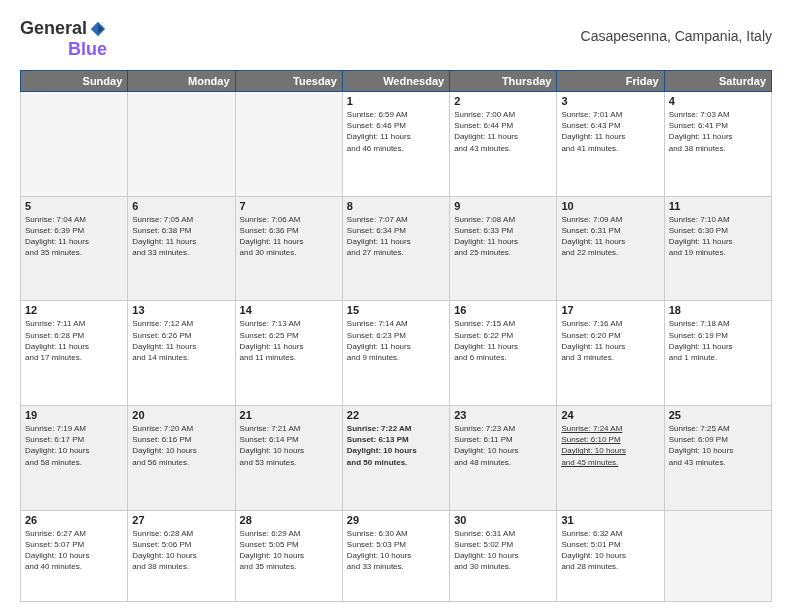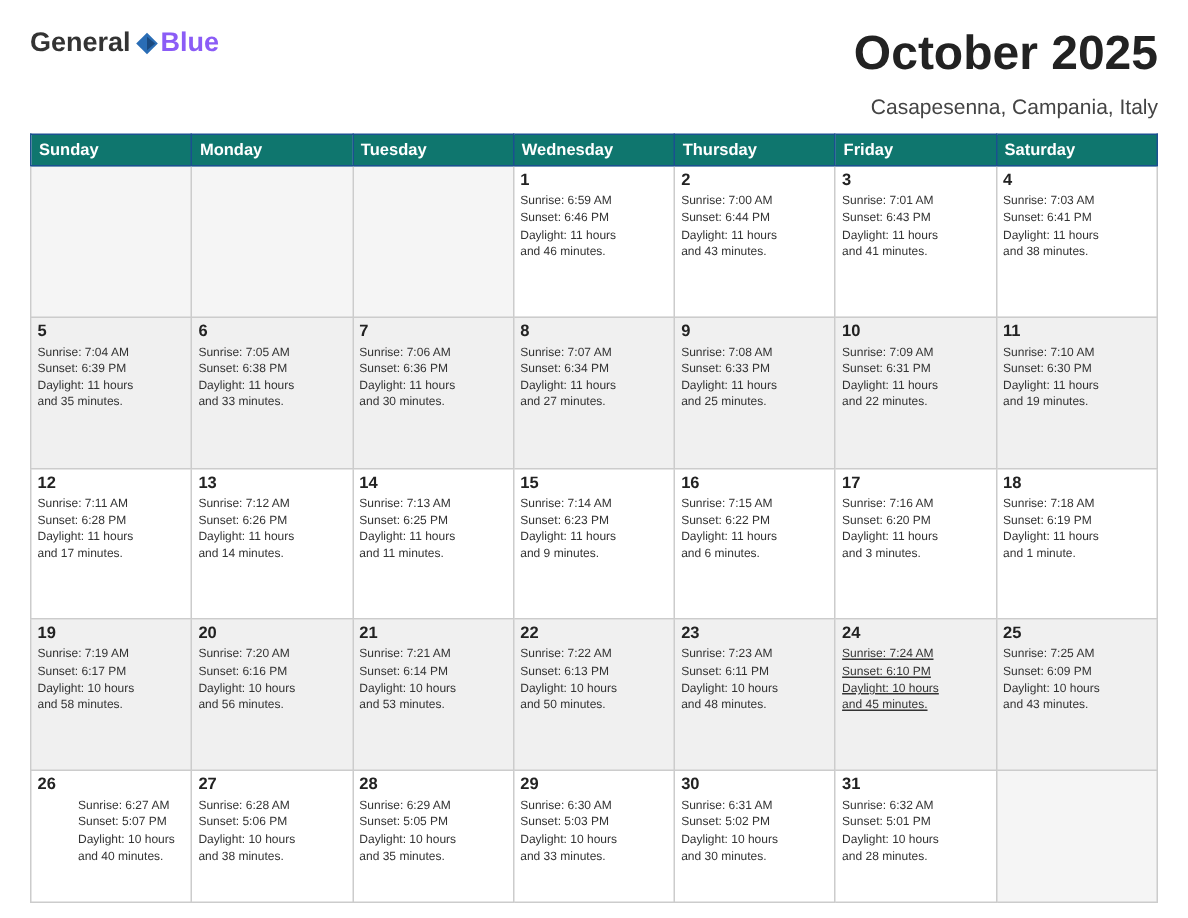--- a/index.html
+++ b/index.html
@@ -18,22 +18,22 @@
       flex-direction: column;
     }
     .header {
       display: flex;
       justify-content: space-between;
       align-items: flex-start;
       margin-bottom: 10px;
     }
     .logo {
       display: flex;
-      flex-direction: row;
-      align-items: flex-start;
+      flex-direction: column;
+      align-items: flex-end;
     }
     .logo-text {
       display: flex;
       align-items: center;
     }
     .logo-general {
       font-size: 18px;
       font-weight: bold;
       color: #333;
     }
@@ -63,25 +63,25 @@
       margin-top: 10px;
     }
     .calendar {
       flex: 1;
       border: 1px solid #ccc;
       border-collapse: collapse;
       width: 100%;
       table-layout: fixed;
     }
     .calendar th {
-      background-color: #0f766e;
+      background-color: #737373;
       color: #fff;
       font-size: 11px;
       font-weight: bold;
-      text-align: left;
+      text-align: right;
       padding: 4px 5px;
       border: 1px solid #1a5090;
     }
     .calendar td {
       border: 1px solid #ccc;
       vertical-align: top;
       padding: 3px 4px;
       font-size: 8.5px;
       color: #333;
       background: #fff;
@@ -118,21 +118,20 @@
       <div class="logo-text">
         <span class="logo-general">General</span>
         <svg class="logo-icon" viewBox="0 0 20 20">
           <polygon points="10,2 18,10 10,18 2,10" fill="#2a6db5"></polygon>
           <polygon points="10,5 16,10 10,15" fill="#1a4a80"></polygon>
         </svg>
       </div>
       <span class="logo-blue">Blue</span>
     </div>
     <div class="title-block">
-      <div class="calendar-title">October 2025</div>
       <div class="calendar-subtitle">Casapesenna, Campania, Italy</div>
     </div>
   </div>
 
   <table class="calendar">
     <thead>
       <tr>
         <th>Sunday</th>
         <th>Monday</th>
         <th>Tuesday</th>
@@ -295,21 +294,21 @@
           </td>
           <td class="shaded">
             <span class="day-number">21</span>
             <div class="day-info" style="white-space: pre-line;">Sunrise: 7:21 AM
 Sunset: 6:14 PM
 Daylight: 10 hours
 and 53 minutes.</div>
           </td>
           <td class="shaded">
             <span class="day-number">22</span>
-            <div class="day-info" style="white-space: pre-line;">Sunrise: 7:22 AM
+            <div class="day-info" style="white-space: pre-line; font-weight: bold;">Sunrise: 7:22 AM
 Sunset: 6:13 PM
 Daylight: 10 hours
 and 50 minutes.</div>
           </td>
           <td class="shaded">
             <span class="day-number">23</span>
             <div class="day-info" style="white-space: pre-line;">Sunrise: 7:23 AM
 Sunset: 6:11 PM
 Daylight: 10 hours
 and 48 minutes.</div>
@@ -325,21 +324,21 @@
             <span class="day-number">25</span>
             <div class="day-info" style="white-space: pre-line;">Sunrise: 7:25 AM
 Sunset: 6:09 PM
 Daylight: 10 hours
 and 43 minutes.</div>
           </td>
         </tr>
         <tr style="height: 68px;">
           <td>
             <span class="day-number">26</span>
-            <div class="day-info" style="white-space: pre-line; margin-left: 27px;">Sunrise: 6:27 AM
+            <div class="day-info" style="white-space: pre-line;">Sunrise: 6:27 AM
 Sunset: 5:07 PM
 Daylight: 10 hours
 and 40 minutes.</div>
           </td>
           <td>
             <span class="day-number">27</span>
             <div class="day-info" style="white-space: pre-line;">Sunrise: 6:28 AM
 Sunset: 5:06 PM
 Daylight: 10 hours
 and 38 minutes.</div>

